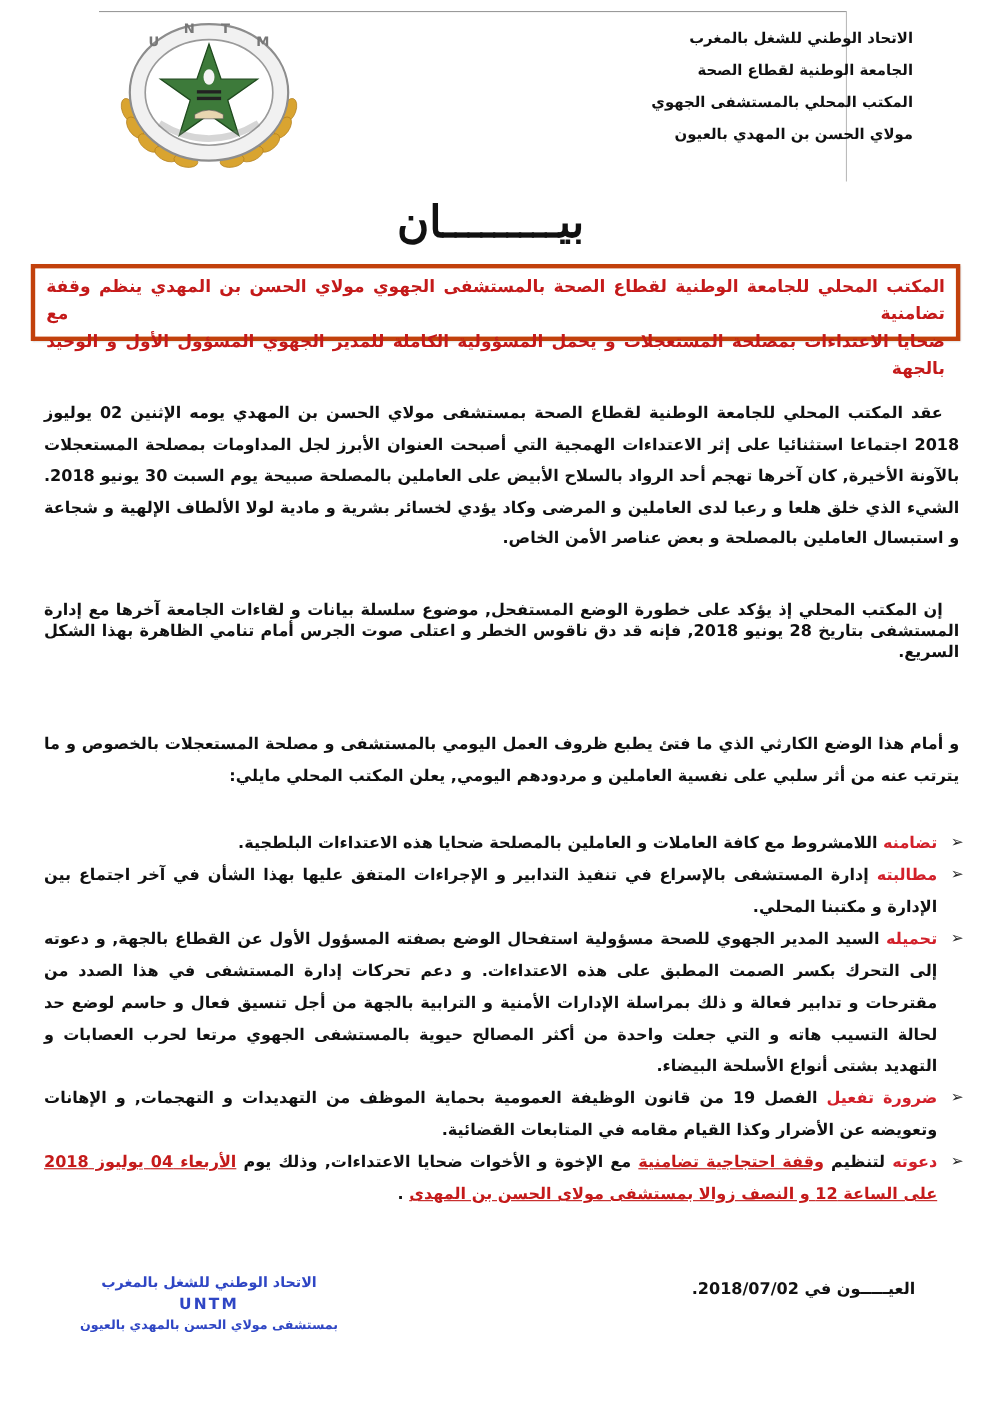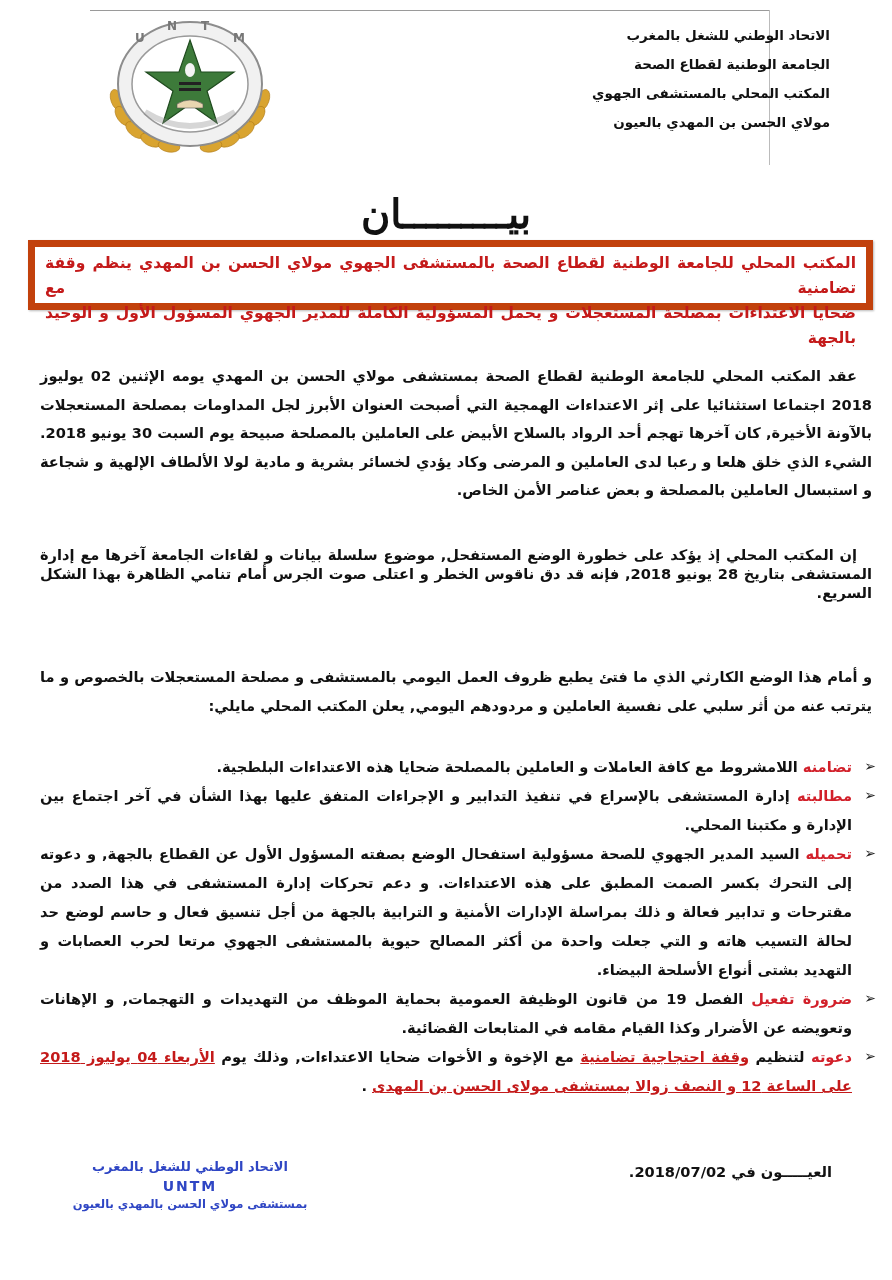--- a/index.html
+++ b/index.html
@@ -21,28 +21,28 @@
   }
   .org-header div {
     font-weight: bold; font-size: 13.5px; line-height: 26px; height: 29px;
   }
   
   .logo {
     position: absolute; left: 95px; top: 12px; width: 190px; height: 150px;
   }
   
   .title {
-    position: absolute; left: 0; width: 892px; top: 190px; text-align: center;
+    position: absolute; left: 0; width: 892px; top: 178px; text-align: center;
     font-family: "DejaVu Serif", "Liberation Serif", serif;
     font-size: 40px; font-weight: bold; letter-spacing: 2px; direction: rtl;
   }
   
   .headline-box {
     position: absolute; left: 28px; top: 240px; width: 845px; height: 70px;
-    border: 7px solid #c2410c; box-shadow: 1px 1px 2px #bbb;
+    border: 4px solid #c2410c; box-shadow: 1px 1px 2px #bbb;
     direction: rtl; text-align: justify; padding: 4px 10px 0 10px; box-sizing: border-box;
   }
   .headline-box p {
     margin: 0; color: #c41a1a; font-weight: bold; font-size: 15.5px; line-height: 25px;
     text-align-last: justify;
   }
   
   .para {
     position: absolute; left: 40px; width: 832px; direction: rtl; text-align: justify;
     font-weight: bold; font-size: 14.6px; line-height: 28.6px; margin: 0;

